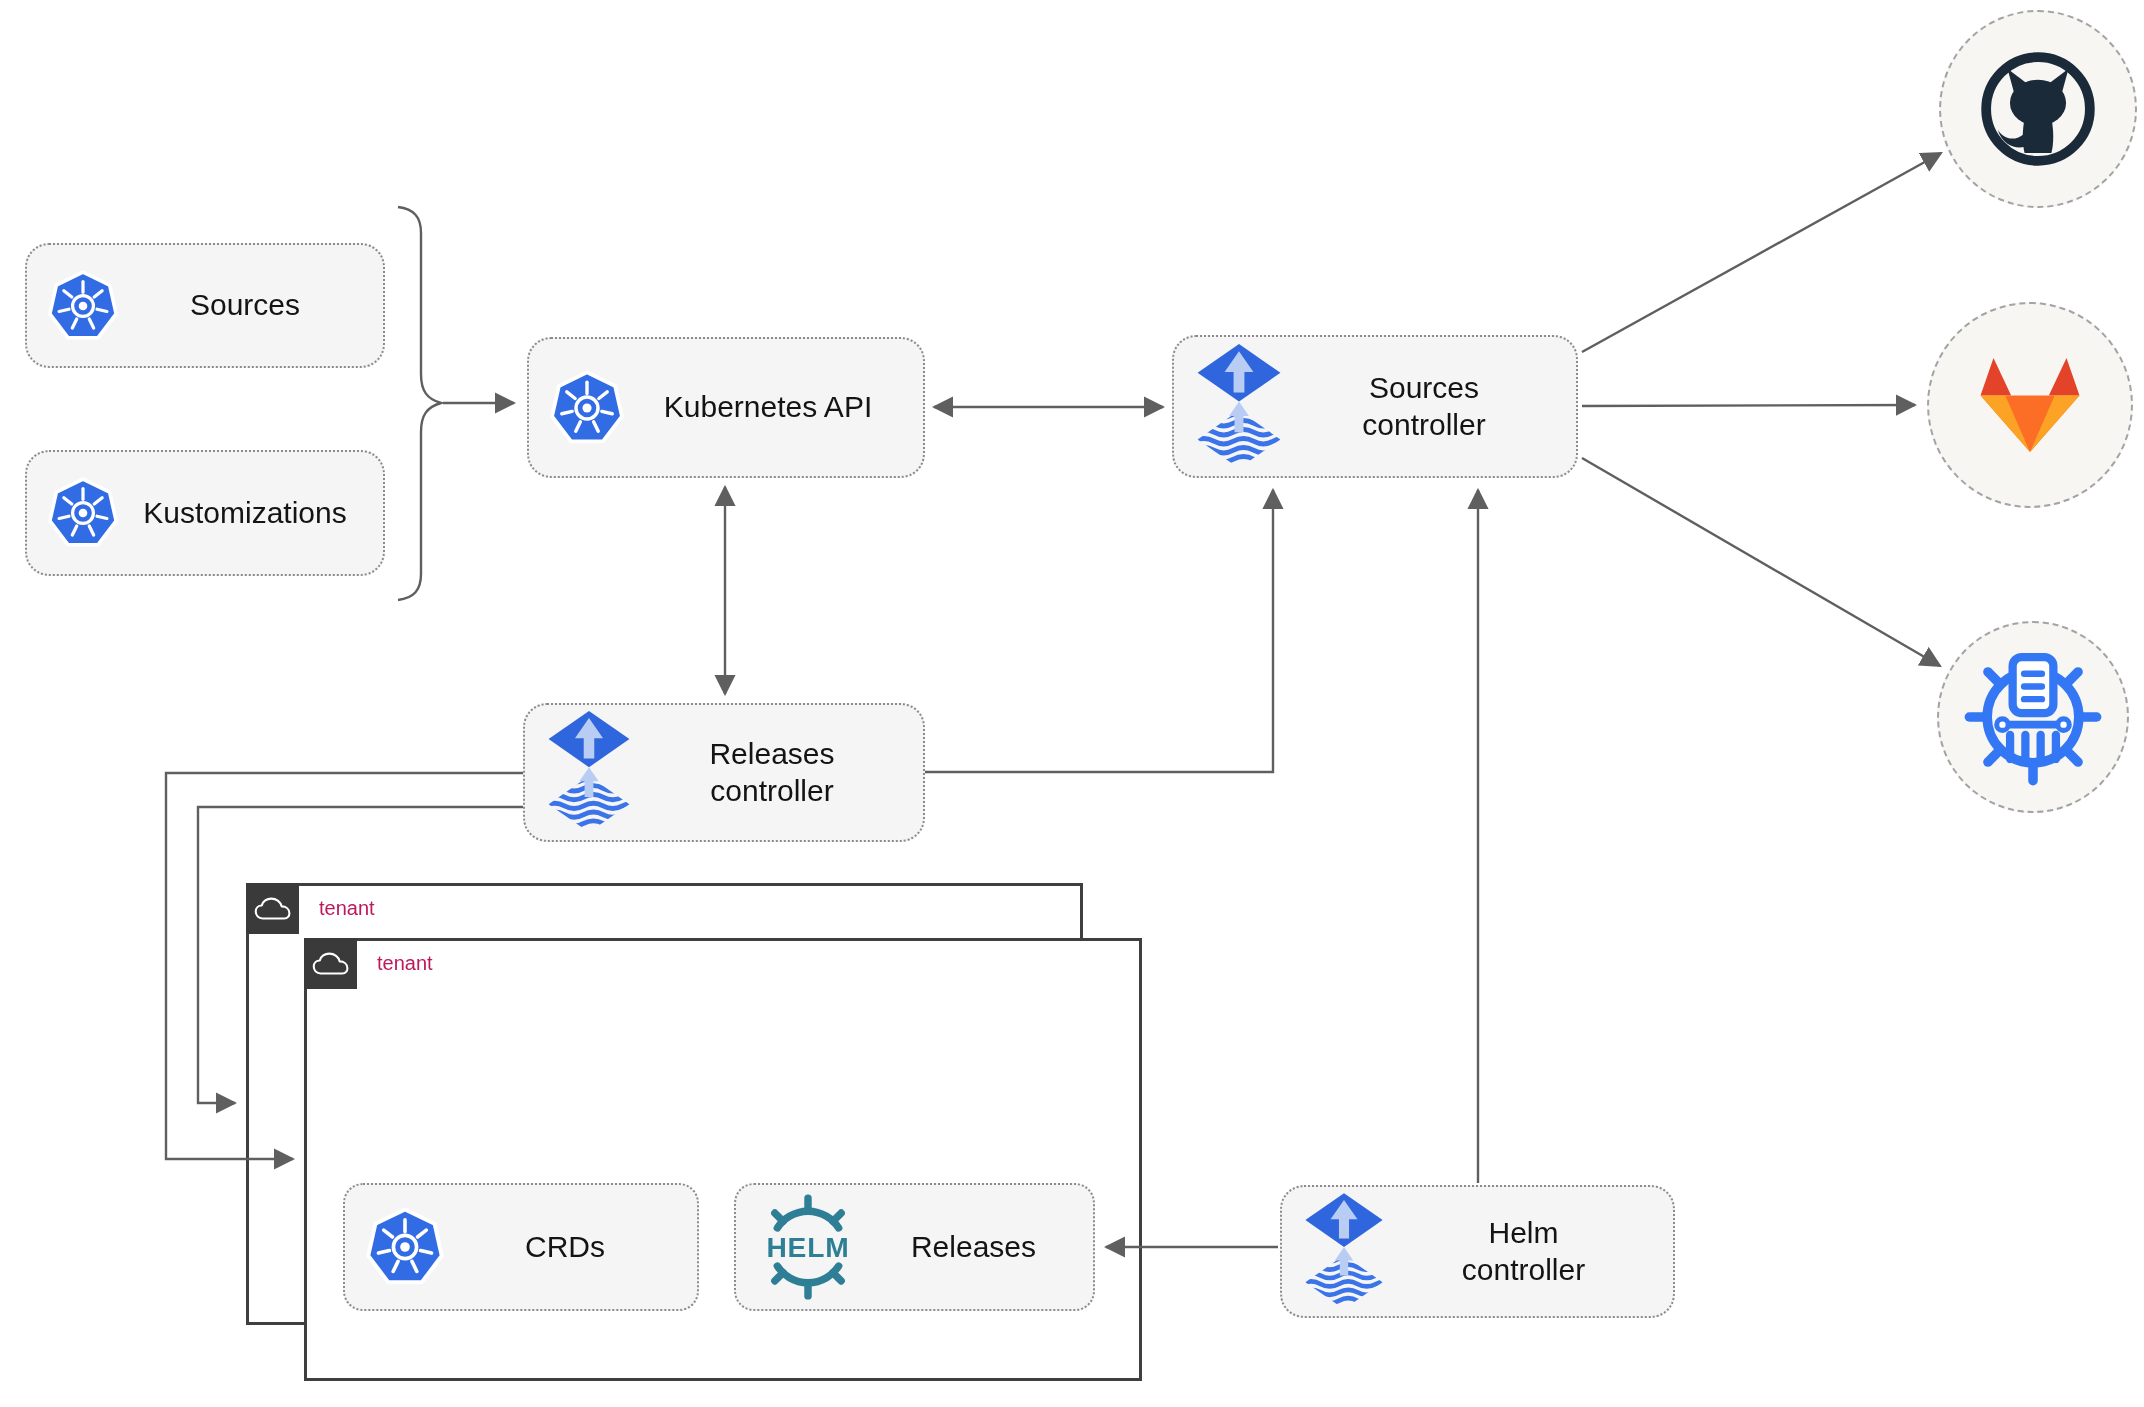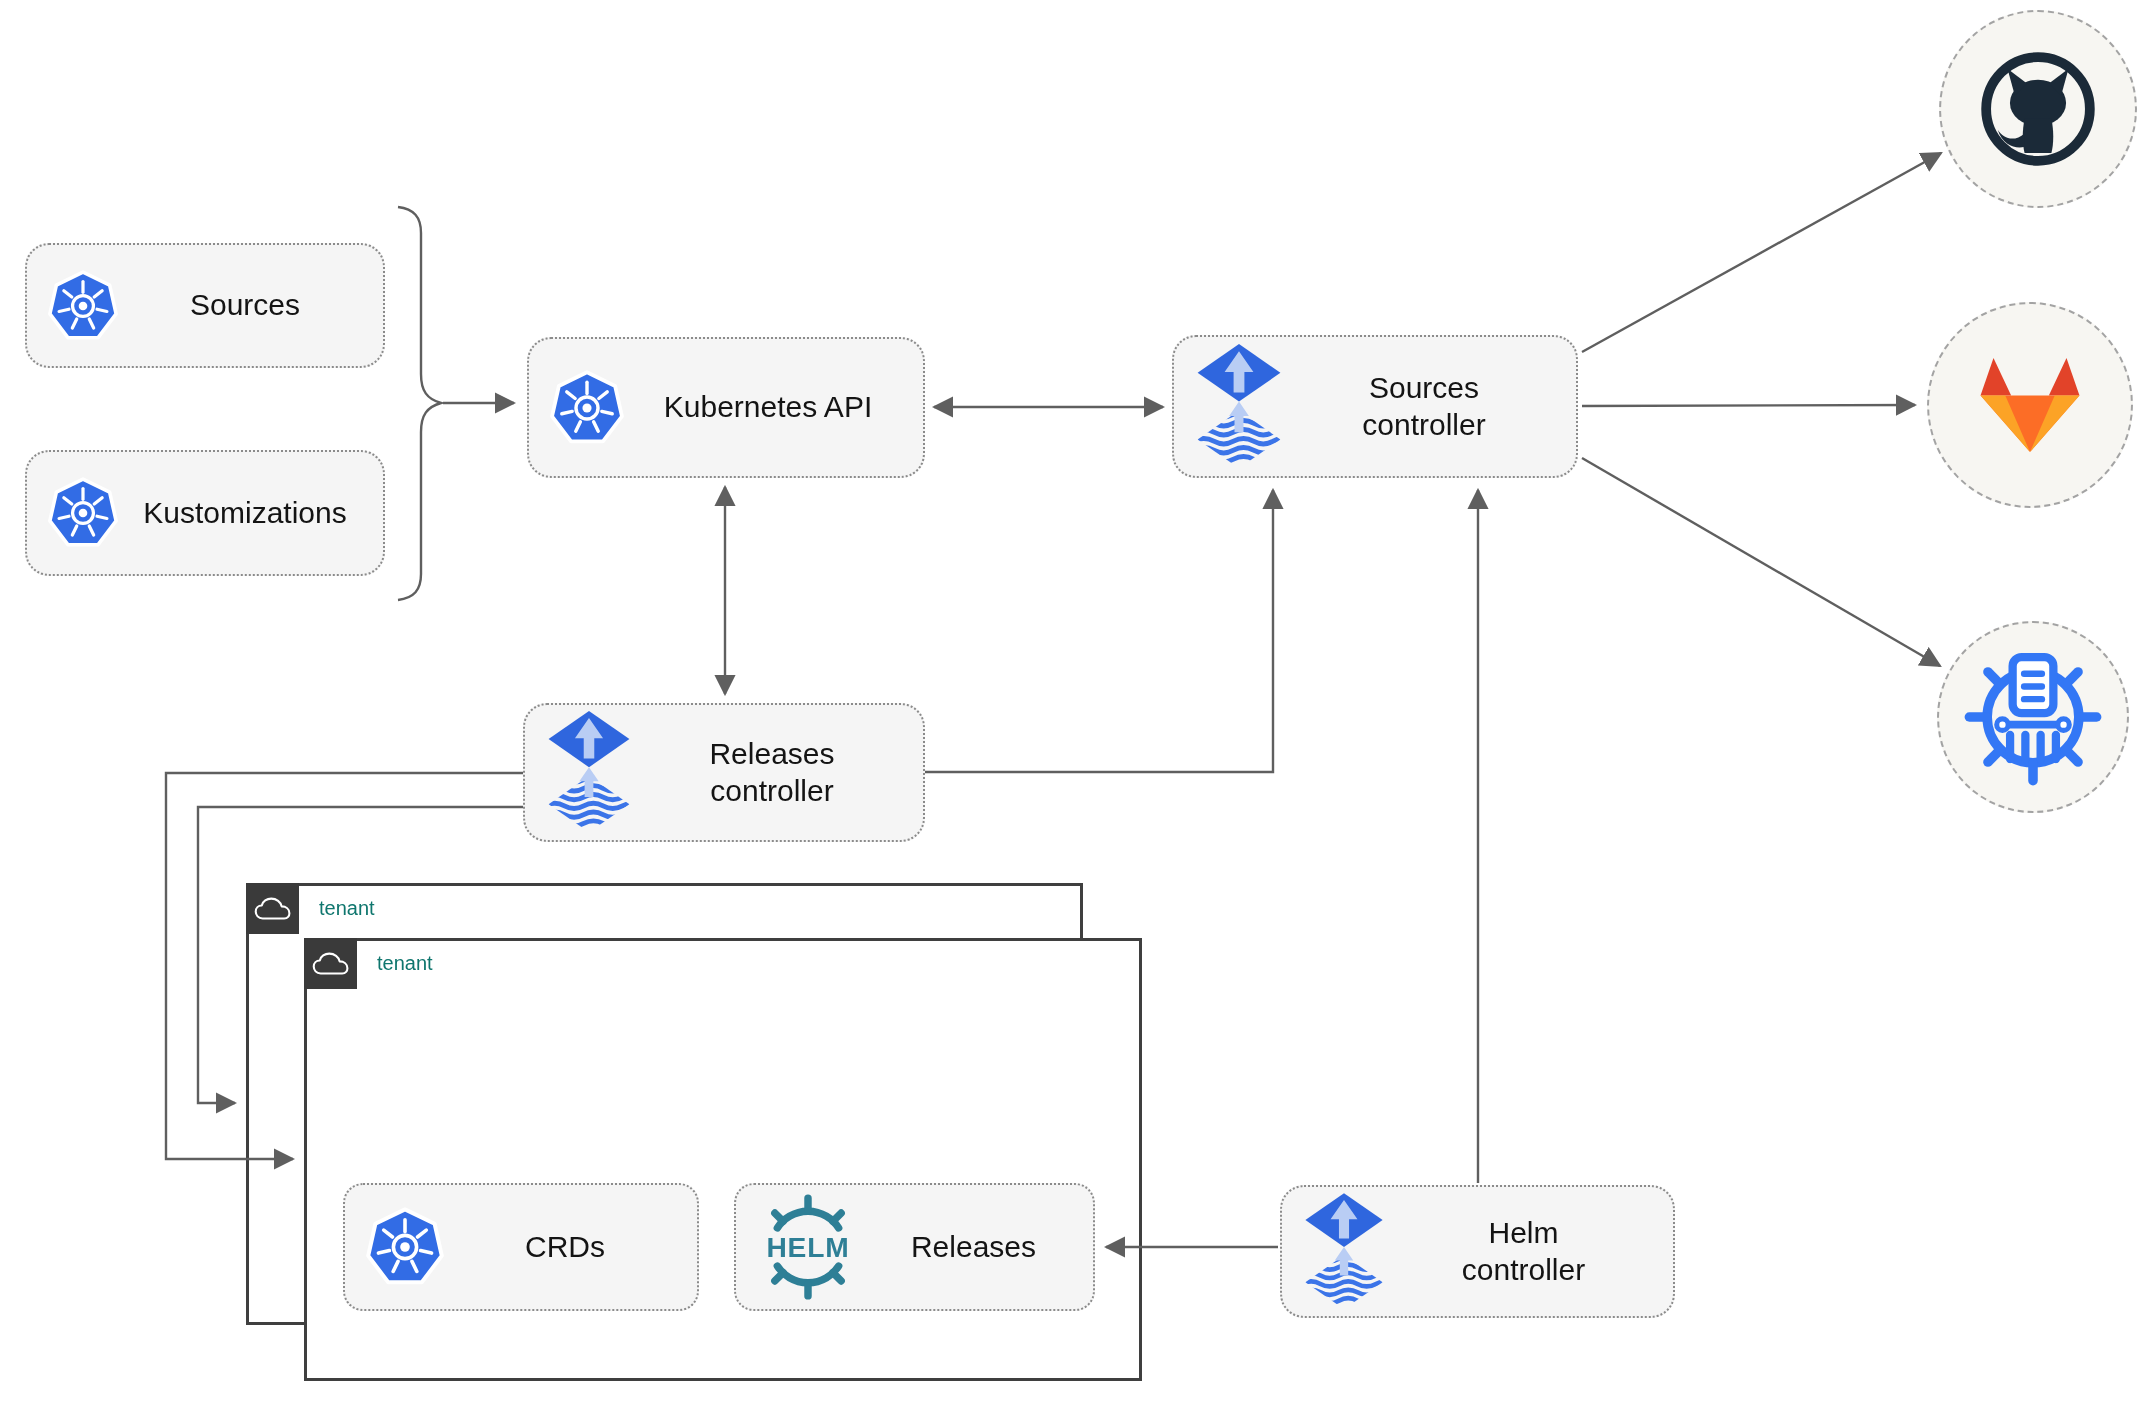--- a/index.html
+++ b/index.html
@@ -11,21 +11,21 @@
   .nicon{flex:0 0 auto;margin-left:20px;display:flex;align-items:center;}
   .nlabel{flex:1;text-align:center;font-size:30px;color:#141414;line-height:1.22;padding-right:12px;}
 
   .circle-node{position:absolute;border:2.5px dashed #a3a3a3;border-radius:50%;background:#f7f6f2;
                display:flex;align-items:center;justify-content:center;box-sizing:border-box;z-index:1;}
 
   .tenant{position:absolute;background:#ffffff;border:3px solid #3f3f3f;box-sizing:border-box;}
   .tenant-tag{position:absolute;top:-3px;left:-3px;width:53px;height:51px;background:#3a3a3a;
               display:flex;align-items:center;justify-content:center;}
   .tenant-label{position:absolute;top:-3px;left:50px;height:51px;display:flex;align-items:center;
-                padding-left:20px;font-size:20px;color:#0f766e;}
+                padding-left:20px;font-size:20px;color:#be185d;}
 
   svg.overlay{position:absolute;left:0;top:0;z-index:9;pointer-events:none;}
   .helm-text{font-family:"Liberation Sans", sans-serif;font-weight:bold;letter-spacing:1px;}
 </style>
 </head>
 <body>
 
 <svg width="0" height="0" style="position:absolute" aria-hidden="true">
   <defs>
     <symbol id="sym-k8s" viewBox="0 0 100 100">

